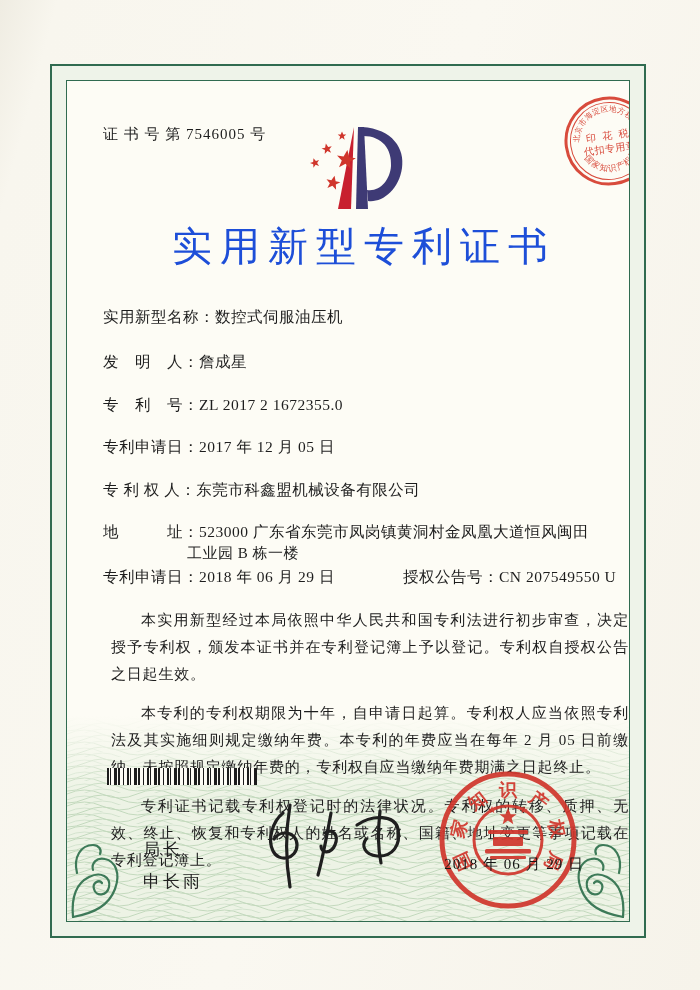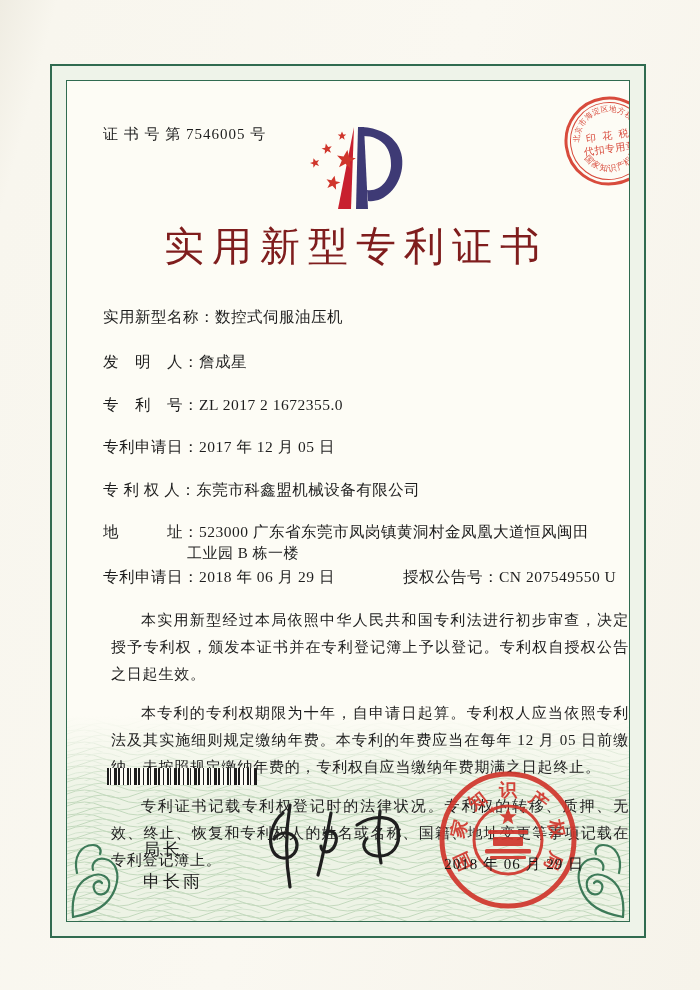--- a/index.html
+++ b/index.html
@@ -17,22 +17,22 @@
     width:100%;height:100%;border:1.5px solid #306b50;box-sizing:border-box;
     background:#fdfcf5;position:relative;overflow:hidden;
   }
   
   .band{position:absolute;left:0;bottom:0;width:100%;height:205px;}
   .band-fade{position:absolute;left:0;top:0;width:100%;height:80px;
     background:linear-gradient(#fdfcf5 0%,rgba(253,252,245,0) 100%);}
   
   .abs{position:absolute;}
   .cert-number{left:36px;top:44px;font-size:15px;letter-spacing:1px;}
-  .big-title{left:8px;top:138px;width:100%;text-align:center;
-    font-size:40px;letter-spacing:8px;color:#7f1d1d;font-weight:500;}
+  .big-title{left:16px;top:138px;width:100%;text-align:center;
+    font-size:40px;letter-spacing:8px;color:#1d4ed8;font-weight:500;}
   .field-row{left:36px;font-size:15.5px;letter-spacing:0.5px;white-space:nowrap;}
   .field-label{display:inline-block;}
   .field-value{display:inline-block;}
   .addr-line2{left:120px;font-size:15px;letter-spacing:0.5px;}
   .grant-no-group{left:300px;top:0;}
   .paragraphs{left:32px;top:514px;width:542px;font-size:15px;line-height:27px;
     letter-spacing:0.8px;text-align:justify;}
   .paragraphs p{margin:12px;text-indent:2em;}
   .barcode{left:40px;top:687px;width:150px;height:17px;
     background:repeating-linear-gradient(90deg,
@@ -145,21 +145,21 @@
     <div class="abs addr-line2" style="top:463px">工业园 B 栋一楼</div>
     <div class="abs field-row" style="top:486px">
       <span class="field-label">专利申请日：</span><span class="field-value">2018 年 06 月 29 日</span>
       <span class="abs grant-no-group">
         <span class="field-label">授权公告号：</span><span class="field-value">CN 207549550 U</span>
       </span>
     </div>
 
     <div class="abs paragraphs">
       <p>本实用新型经过本局依照中华人民共和国专利法进行初步审查，决定授予专利权，颁发本证书并在专利登记簿上予以登记。专利权自授权公告之日起生效。</p>
-      <p>本专利的专利权期限为十年，自申请日起算。专利权人应当依照专利法及其实施细则规定缴纳年费。本专利的年费应当在每年 12 月 05 日前缴纳。未按照规定缴纳年费的，专利权自应当缴纳年费期满之日起终止。</p>
+      <p>本专利的专利权期限为十年，自申请日起算。专利权人应当依照专利法及其实施细则规定缴纳年费。本专利的年费应当在每年 2 月 05 日前缴纳。未按照规定缴纳年费的，专利权自应当缴纳年费期满之日起终止。</p>
       <p>专利证书记载专利权登记时的法律状况。专利权的转移、质押、无效、终止、恢复和专利权人的姓名或名称、国籍、地址变更等事项记载在专利登记簿上。</p>
     </div>
 
     <div class="abs barcode"></div>
 
     <div class="abs signer">
       <div>局长</div>
       <div>申长雨</div>
     </div>
 

